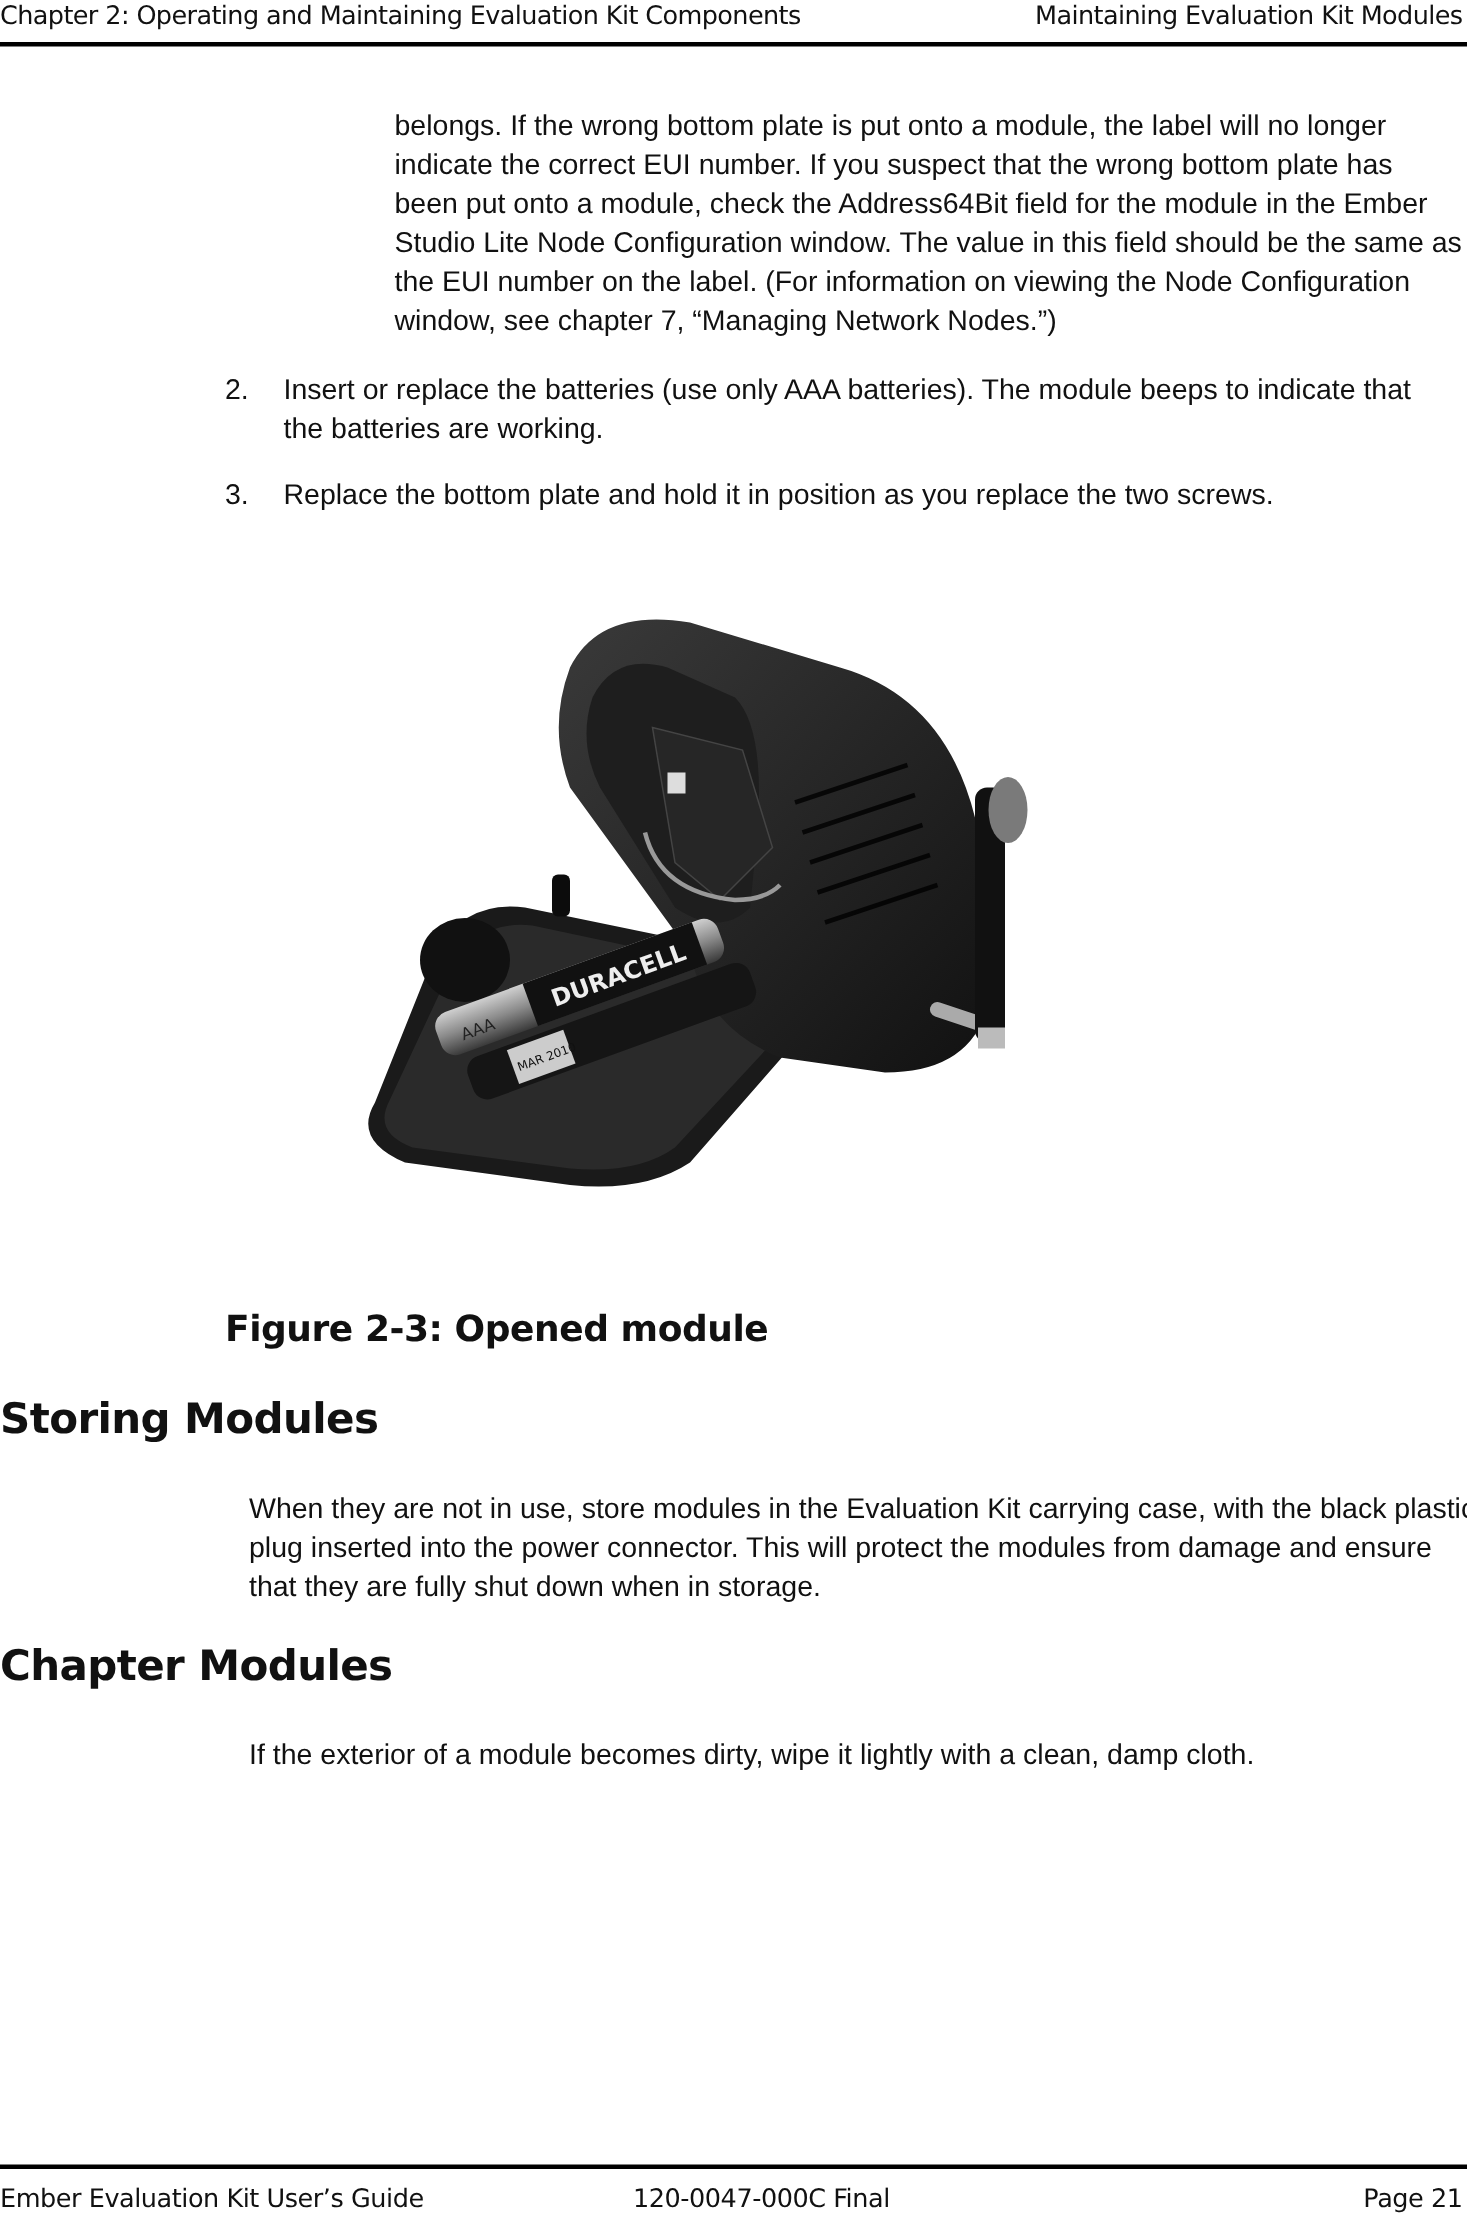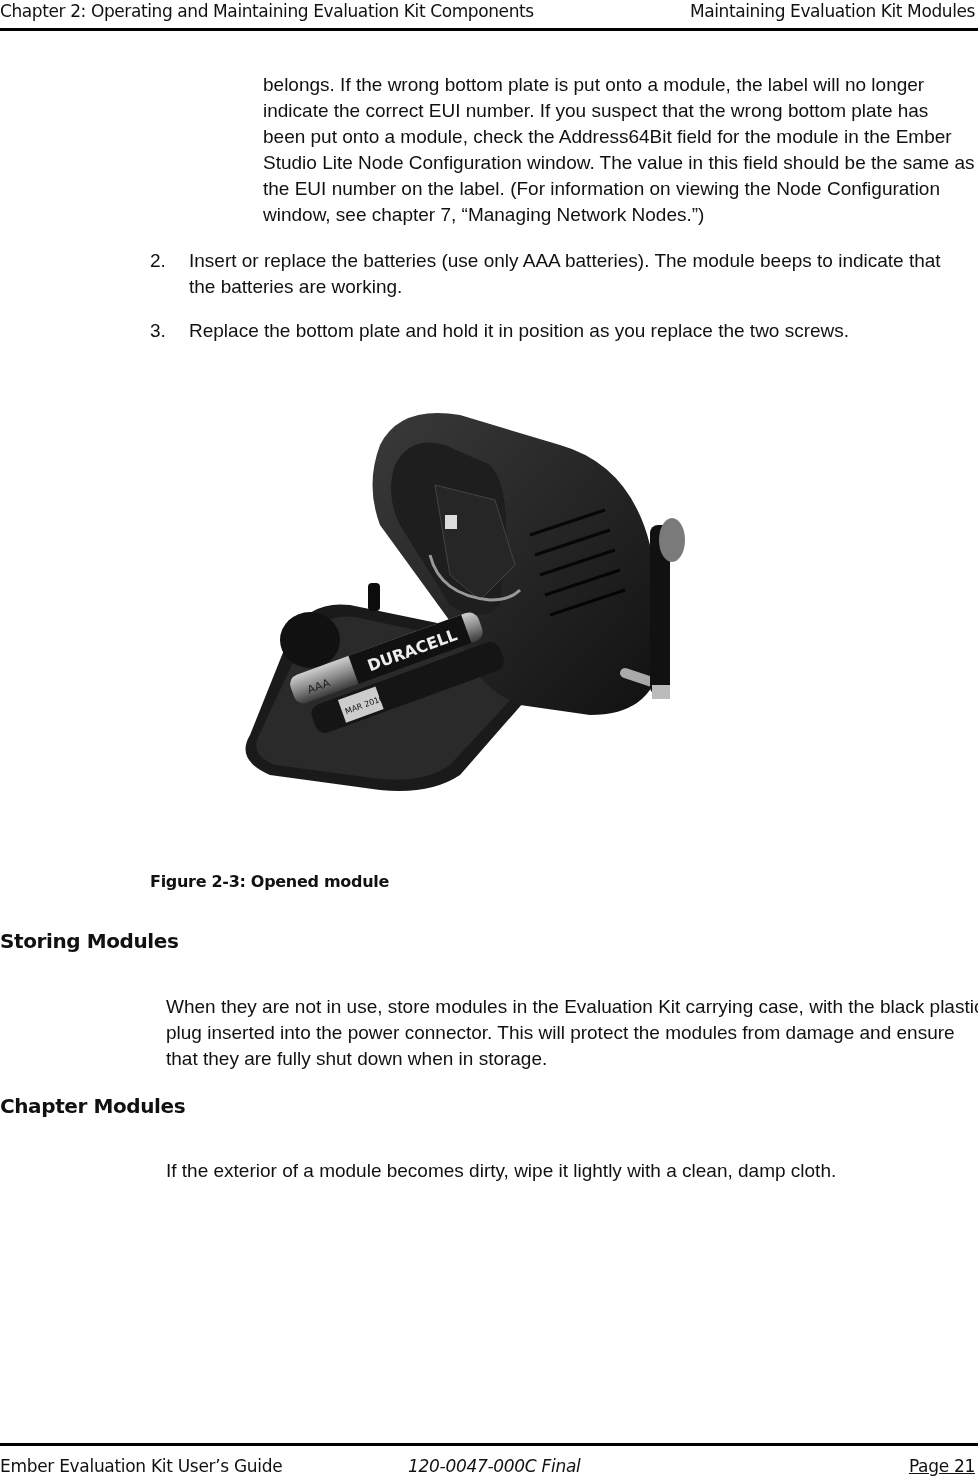--- a/index.html
+++ b/index.html
@@ -15,32 +15,32 @@
   .body-text { font-size: 19px; line-height: 26px; }
   .para-continue { position: absolute; left: 263px; top: 72px; width: 712px; }
   .step { position: absolute; left: 150px; width: 820px; }
   .step .num { position: absolute; left: 0; top: 0; }
   .step .txt { position: absolute; left: 39px; top: 0; width: 780px; }
   .step2 { top: 248px; }
   .step3 { top: 318px; }
 
   .figure { position: absolute; left: 230px; top: 405px; width: 470px; height: 390px; }
 
-  .caption { position: absolute; left: 150px; top: 872px; font-size: 16px; font-weight: bold; letter-spacing: -0.3px; }
-  .h2 { position: absolute; left: 0; font-size: 20px; font-weight: bold; letter-spacing: -0.4px; }
+  .caption { position: absolute; left: 150px; top: 872px; font-size: 24px; font-weight: bold; letter-spacing: -0.3px; }
+  .h2 { position: absolute; left: 0; font-size: 28px; font-weight: bold; letter-spacing: -0.4px; }
   .h2-storing { top: 929px; }
   .h2-cleaning { top: 1094px; }
   .para-storing { position: absolute; left: 150px; top: 978px; width: 820px; }
   .para-cleaning { position: absolute; left: 150px; top: 1142px; width: 820px; }
 
   .footer-rule { position: absolute; left: 0; top: 1443px; width: 978px; height: 3px; background: #000; }
   .footer { position: absolute; top: 1456px; font-size: 17px; letter-spacing: -0.3px; }
   .footer.left { left: 0; }
-  .footer.center { left: 408px; font-style: italic; }
-  .footer.right { right: 3px; text-decoration: underline; }
+  .footer.center { left: 422px; }
+  .footer.right { right: 3px; }
 </style>
 </head>
 <body>
 
 <div class="header sans">
   <span class="left">Chapter 2:  Operating and Maintaining Evaluation Kit Components</span>
   <span class="right">Maintaining Evaluation Kit Modules</span>
 </div>
 <div class="header-rule"></div>
 

